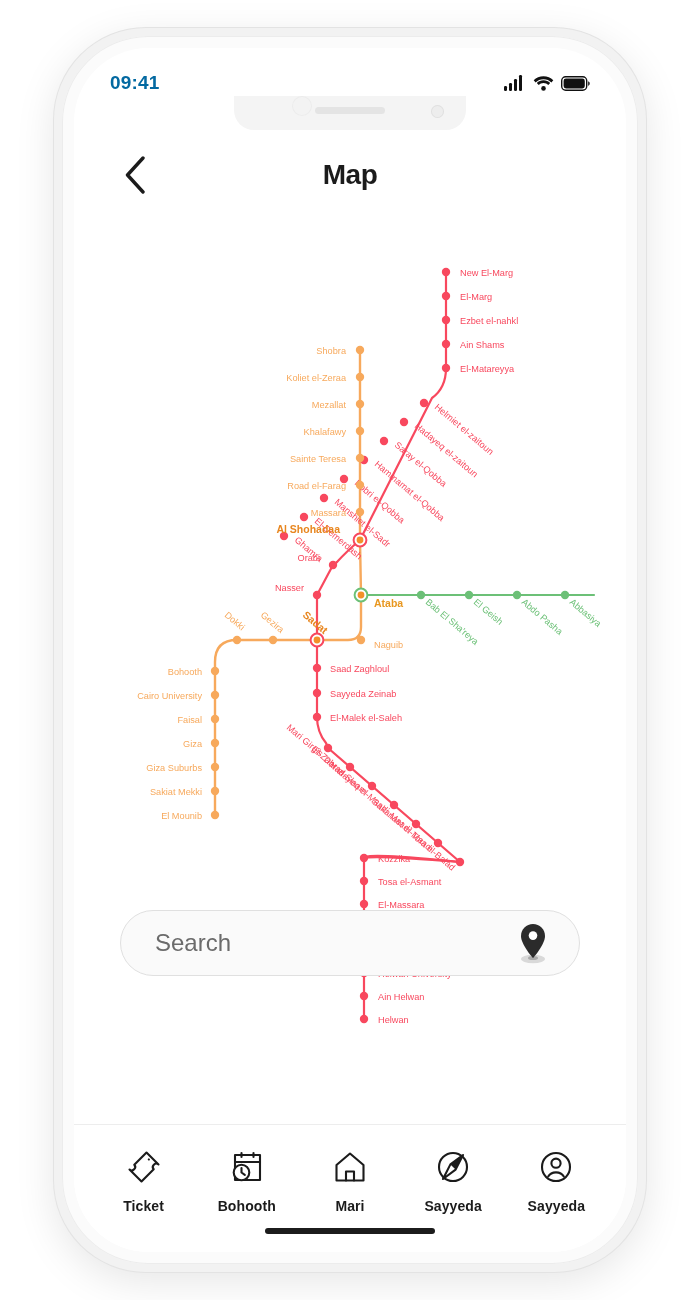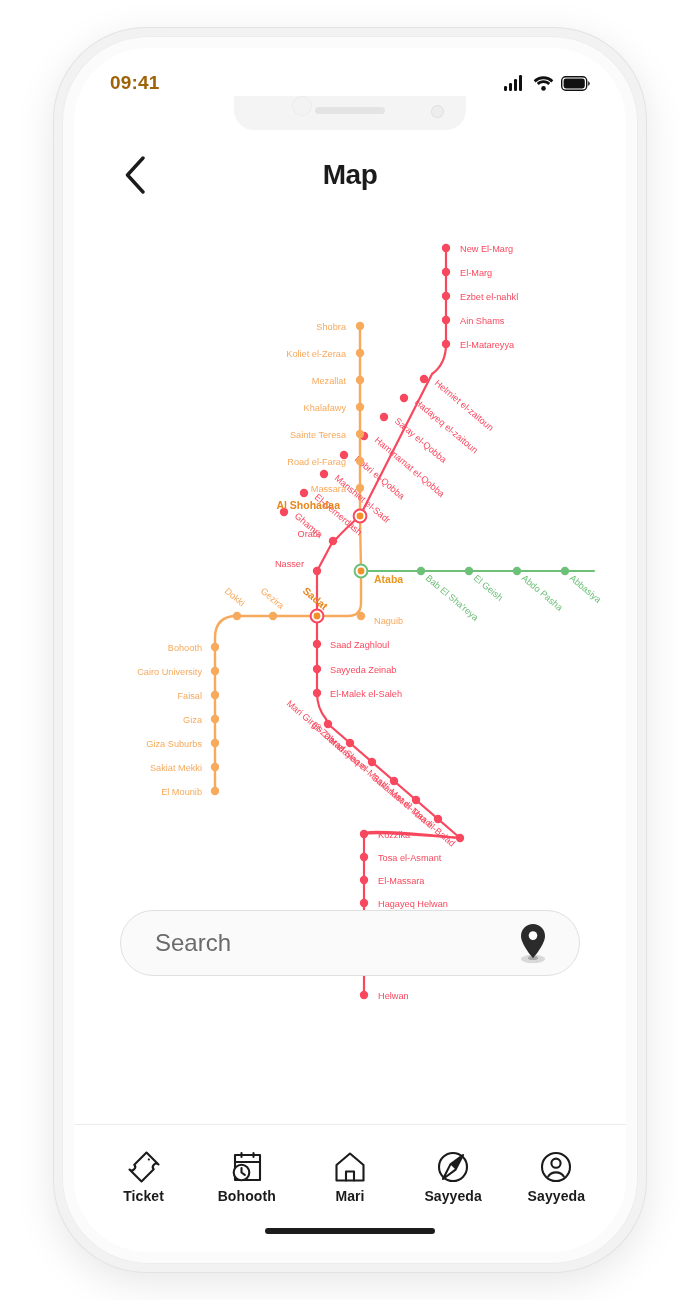--- a/index.html
+++ b/index.html
@@ -60,41 +60,41 @@
     width: 170px; height: 6px; border-radius: 3px; background: #1c1c1c;
     z-index: 7;
   }
 
   
   .statusbar {
     position: absolute; left: 0; top: 18px; width: 552px; height: 34px;
     display: flex; align-items: center; justify-content: space-between;
     padding: 0 36px; z-index: 7;
   }
-  .status-time { font-size: 19px; font-weight: 600; color: #a16207; letter-spacing: .2px; }
+  .status-time { font-size: 19px; font-weight: 600; color: #0369a1; letter-spacing: .2px; }
   .status-right { display: flex; align-items: center; gap: 7px; }
 
   
   .header {
     position: absolute; left: 0; top: 92px; width: 552px; height: 70px;
     display: flex; align-items: center; z-index: 5;
   }
   .back-btn {
     position: absolute; left: 44px; top: 50%; transform: translateY(-50%);
     width: 34px; height: 40px; display: flex; align-items: center; justify-content: center;
     cursor: pointer;
   }
   .page-title {
     width: 100%; text-align: center;
     font-size: 28px; font-weight: 700; color: #1b1b1b; letter-spacing: -.5px;
   }
 
   
   .map-wrap {
-    position: absolute; left: 0; top: 140px; width: 552px; height: 830px;
+    position: absolute; left: 0; top: 164px; width: 552px; height: 830px;
     z-index: 3;
   }
   .map-svg { display: block; width: 552px; height: 830px; }
   .lbl { font-family: "Liberation Sans", sans-serif; font-size: 9.2px; }
   .lbl-red { fill: #f8485e; }
   .lbl-org { fill: #f7a95c; }
   .lbl-grn { fill: #6cc077; }
   .lbl-hub-org { fill: #e8861f; font-weight: 700; font-size: 10.5px; }
   .lbl-hub-grn { fill: #e8971f; font-weight: 700; font-size: 10.5px; }
 
@@ -118,21 +118,21 @@
   .pin-icon { width: 40px; height: 44px; flex: none; cursor: pointer; }
 
   
   .tabbar {
     position: absolute; left: 0; bottom: 0; width: 552px; height: 128px;
     background: #fff; border-top: 1px solid #ededed;
     display: flex; align-items: flex-start; justify-content: space-around;
     padding: 22px 18px 0; z-index: 6;
   }
   .tab {
-    display: flex; flex-direction: column; align-items: center; gap: 1px;
+    display: flex; flex-direction: column; align-items: center; gap: 11px;
     width: 92px; cursor: pointer;
   }
   .tab-icon { width: 40px; height: 40px; display: block; }
   .tab-label { font-size: 14px; font-weight: 700; color: #1b1b1b; letter-spacing: .1px; }
 </style>
 </head>
 <body>
 
 <div id="root">
 

